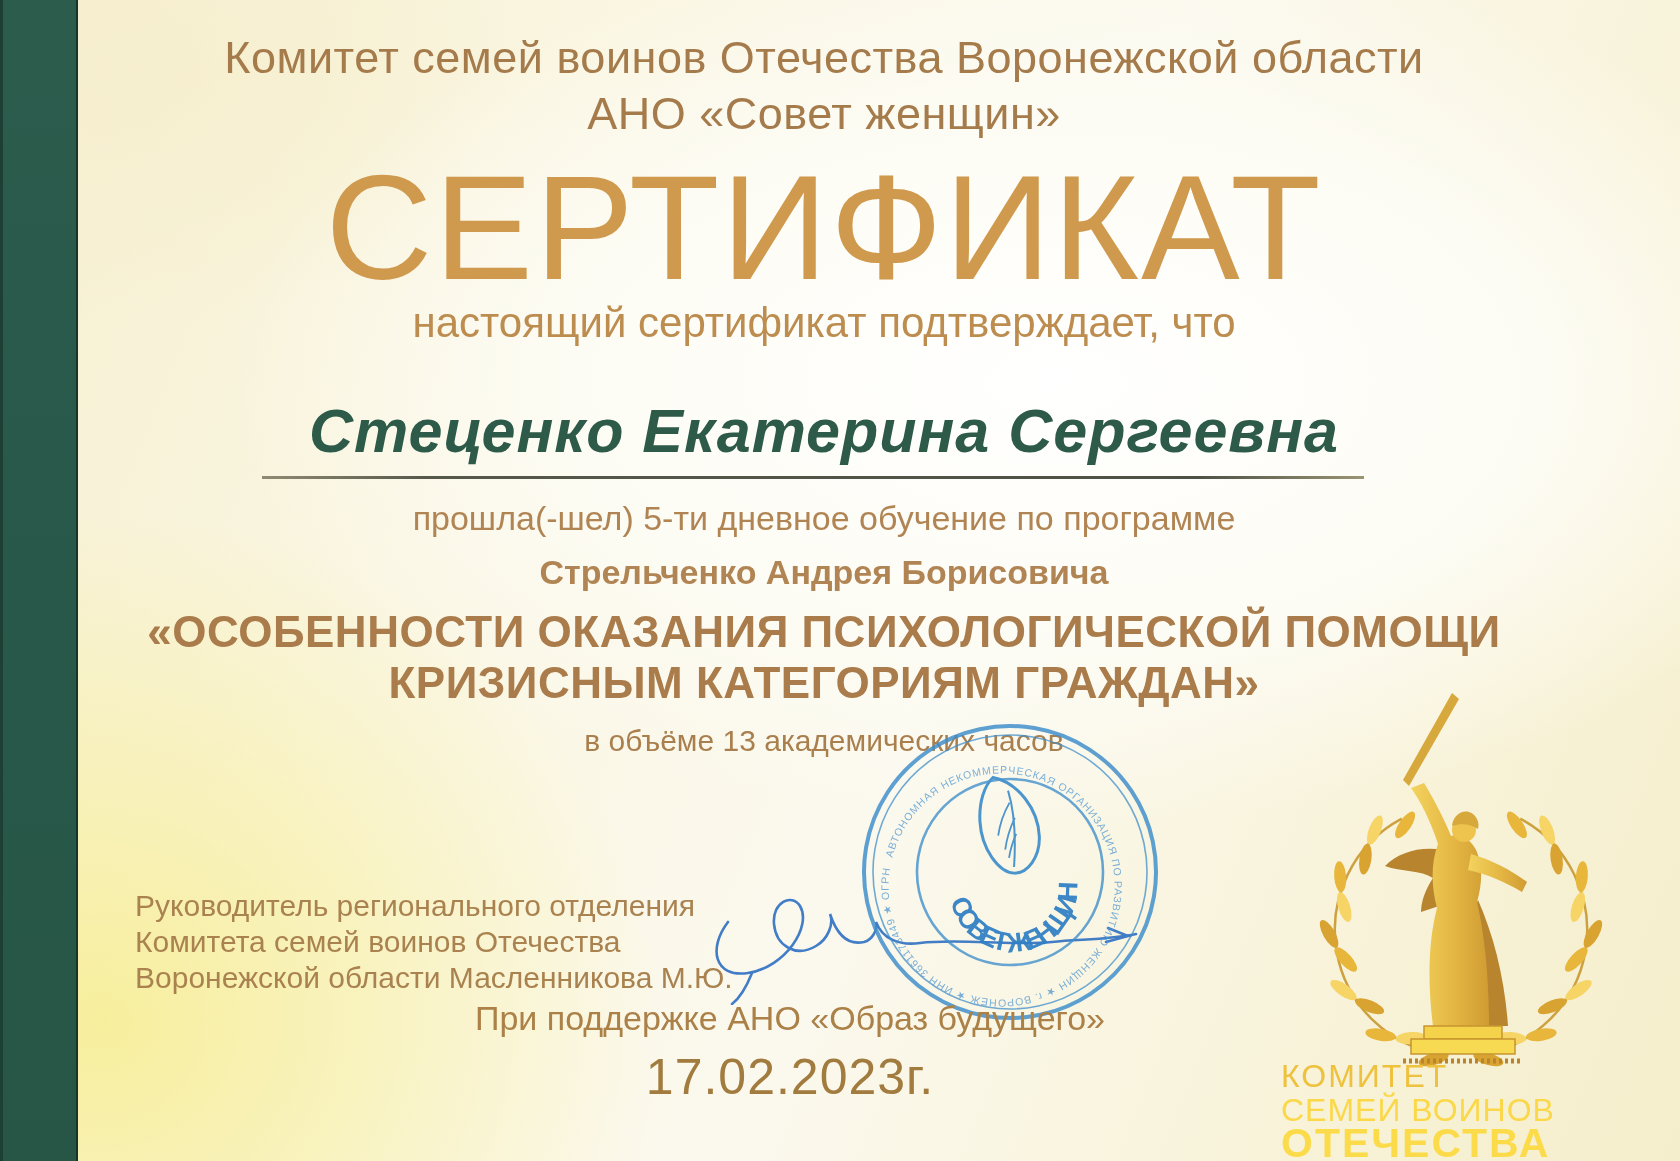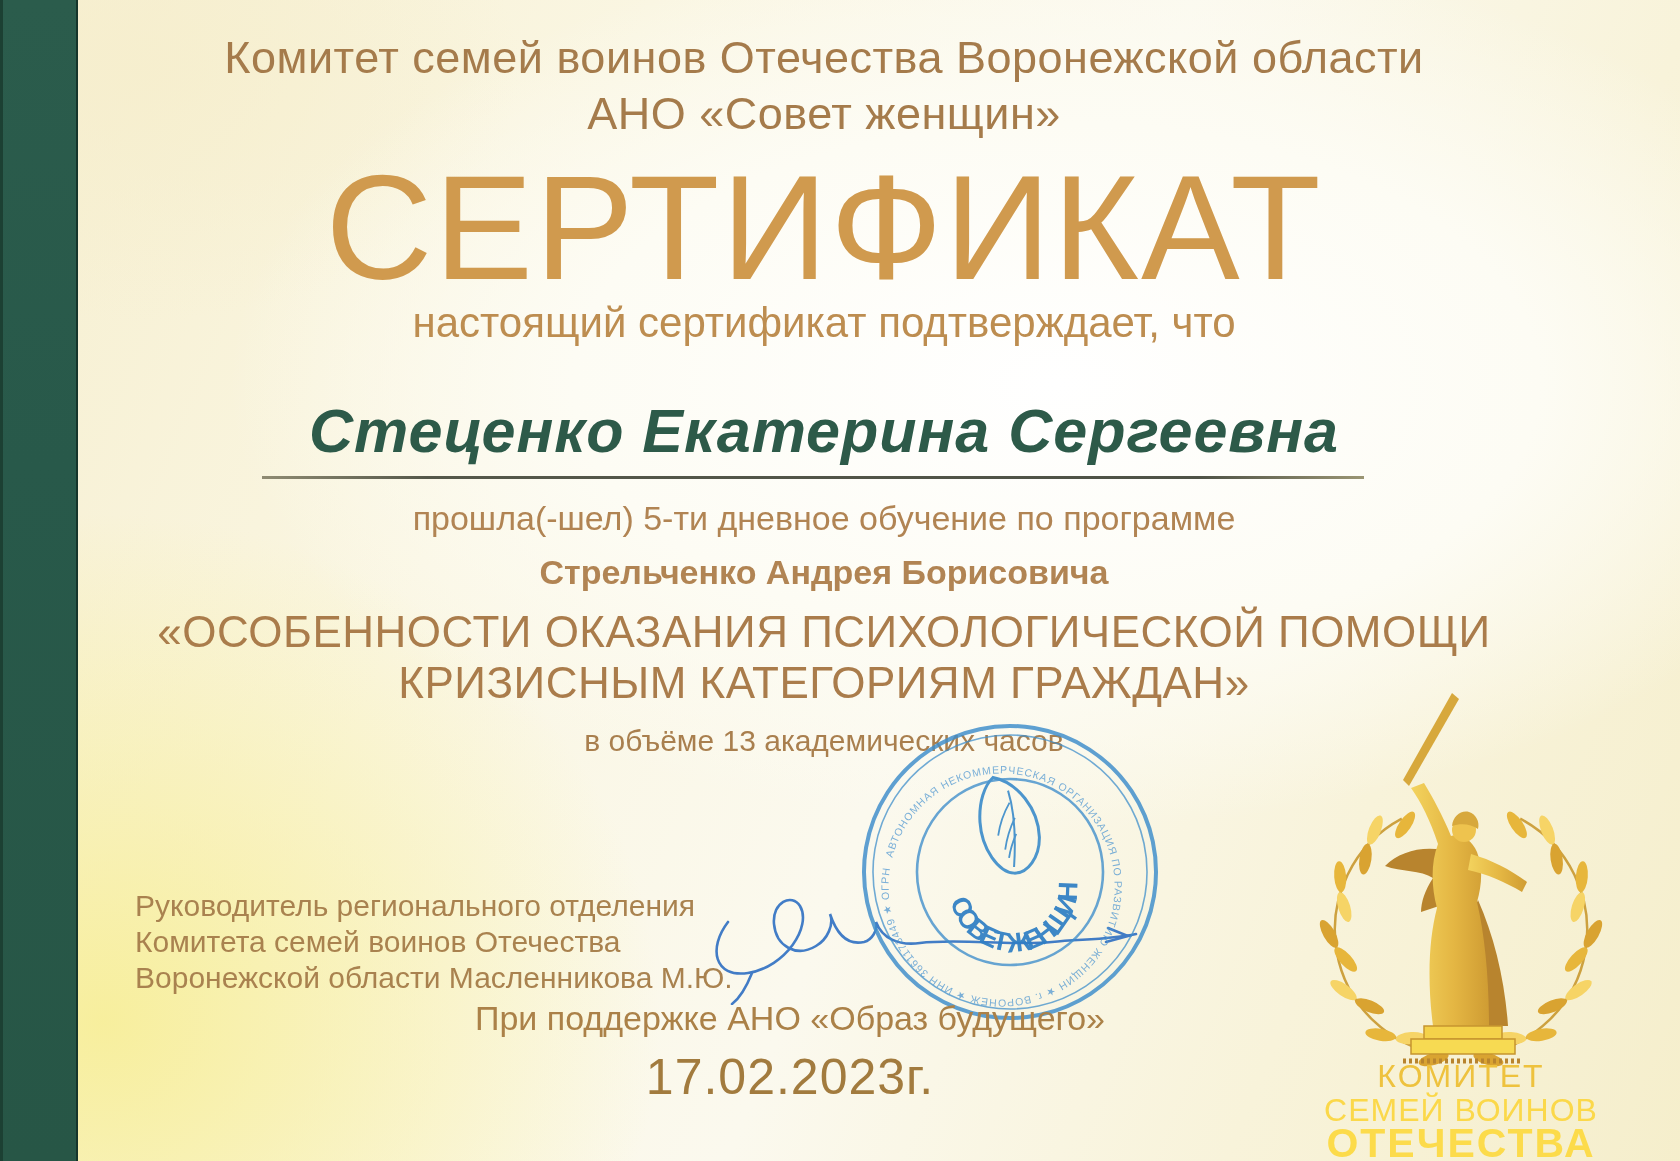--- a/index.html
+++ b/index.html
@@ -25,31 +25,31 @@
   .org{font-size:45px;color:#a57b4b;letter-spacing:0.5px;}
   .org1{top:32px;}
   .org2{top:88px;}
   .cert-title{top:150px;font-size:148px;color:#d09a4e;letter-spacing:2px;line-height:1.05;}
   .cert-sub{top:299px;font-size:42px;color:#bd8d50;}
   .name{top:396px;font-size:61px;font-weight:bold;color:#2d5a49;letter-spacing:1px;font-style:italic;}
   .name-underline{position:absolute;left:262px;top:476px;width:1102px;height:3px;
     background:linear-gradient(to right,#8f8b72,#55584a 15%,#4e5246 85%,#9a9573);}
   .course{top:499px;font-size:34px;color:#b18453;}
   .author{top:553px;font-size:34px;color:#b18453;font-weight:bold;}
-  .program{font-size:44px;color:#aa7c4b;letter-spacing:0.5px;}
+  .program{font-size:44px;color:#aa7c4b;letter-spacing:0.5px;font-weight:bold;}
   .program1{top:607px;}
   .program2{top:658px;}
   .volume{top:724px;font-size:30px;color:#a97f4e;}
   .signatory{position:absolute;left:135px;top:888px;font-size:30px;line-height:36px;color:#a9824f;text-align:left;white-space:nowrap;}
   .support{position:absolute;left:0;right:124px;top:999px;text-align:center;font-size:34px;color:#ab8148;white-space:nowrap;}
   .date{position:absolute;left:0;right:124px;top:1048px;text-align:center;font-size:50px;color:#a27b3e;letter-spacing:1px;white-space:nowrap;}
   .signature-svg{position:absolute;left:700px;top:830px;width:470px;height:175px;}
   .stamp-svg{position:absolute;left:855px;top:720px;width:310px;height:310px;opacity:0.93;}
   .emblem-svg{position:absolute;left:1275px;top:640px;width:370px;height:521px;}
-  .emblem-text{position:absolute;left:1281px;width:360px;text-align:center;white-space:nowrap;}
+  .emblem-text{position:absolute;left:1281px;width:360px;white-space:nowrap;}
   .emb1{top:1058px;font-size:32px;color:#eec23e;letter-spacing:2px;}
   .emb2{top:1092px;font-size:32px;color:#fbd84a;letter-spacing:1px;}
   .emb3{top:1120px;font-size:41px;font-weight:bold;color:#fcdb4b;letter-spacing:2px;}
 </style>
 </head>
 <body>
 
 <div class="page">
 
   <div class="left-band"></div>

